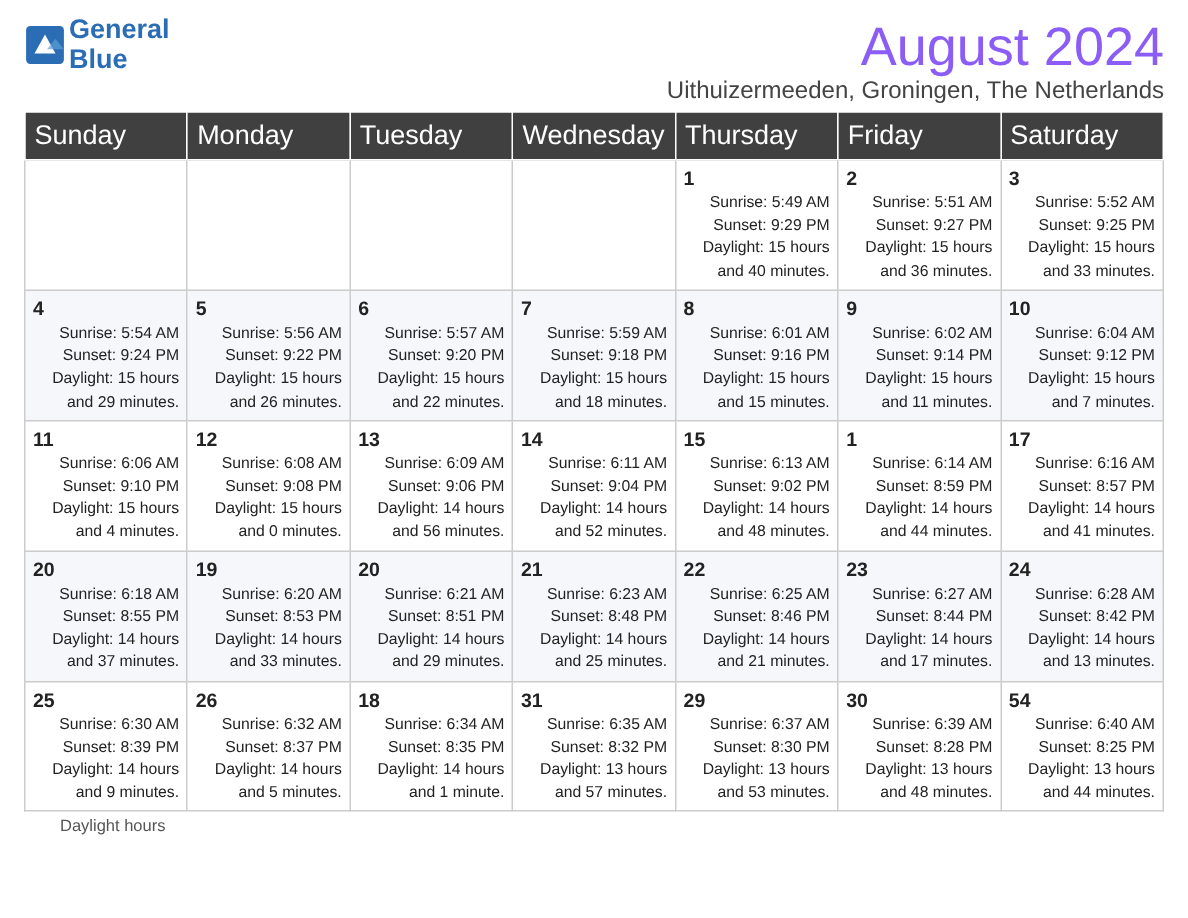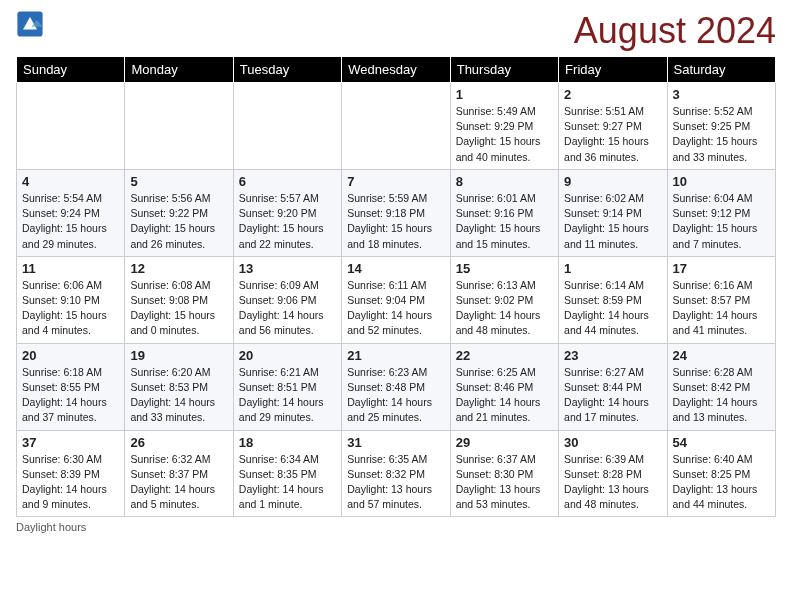--- a/index.html
+++ b/index.html
@@ -37,38 +37,38 @@
       width: 28px;
       height: 28px;
       margin-right: 2px;
     }
     .title-block {
       text-align: right;
     }
     .main-title {
       font-size: 36px;
       font-weight: normal;
-      color: #7f1d1d;
+      color: #8b5cf6;
     }
     .subtitle {
       font-size: 16px;
       color: #444;
       margin-top: 0px;
     }
     .calendar {
       width: 100%;
       border-collapse: collapse;
       font-size: 11px;
     }
     .calendar th {
-      background: #000000;
+      background: #404040;
       color: #fff;
       padding: 5px 6px;
       text-align: left;
-      font-size: 13px;
+      font-size: 18px;
       font-weight: normal;
       border: 1px solid #fff;
     }
     .calendar td {
       border: 1px solid #ccc;
       vertical-align: top;
       padding: 4px 5px;
       width: calc(100% / 7);
       min-height: 72px;
       background: #fff;
@@ -80,45 +80,52 @@
       font-size: 13px;
       font-weight: bold;
       color: #222;
       display: block;
       margin-bottom: 2px;
     }
     .day-info {
       color: #222;
       font-size: 10.5px;
       line-height: 1.45;
+      text-align: right;
     }
     .empty-cell {
       background: #fff !important;
     }
     .footer-note {
       margin-top: 4px;
       font-size: 11px;
       color: #555;
       text-align: left;
+      margin-left: 24px;
     }
   </style>
 </head>
 <body>
 
 <div class="page">
   <div class="header">
     <div class="logo">
       <svg class="logo-icon" viewBox="0 0 40 40">
         <rect x="2" y="2" width="36" height="36" rx="4" fill="#2a6db5"></rect>
         <polygon points="10,28 20,10 30,28" fill="white"></polygon>
         <polygon points="22,24 30,14 38,24" fill="#5a9fd4" opacity="0.7"></polygon>
       </svg>
+      <div class="logo-text">
+        <div><span>General</span></div>
+        <div><span style="color:#2a6db5;">Blue</span></div>
+      </div>
     </div>
     <div class="title-block">
       <div class="main-title">August 2024</div>
+      <div class="subtitle">Uithuizermeeden, Groningen, The Netherlands</div>
     </div>
   </div>
 
   <table class="calendar">
     <thead>
       <tr>
       <th>Sunday</th>
           <th>Monday</th>
           <th>Tuesday</th>
           <th>Wednesday</th>
@@ -231,21 +238,21 @@
             <span class="day-num">23</span>
             <div class="day-info">Sunrise: 6:27 AM<br>Sunset: 8:44 PM<br>Daylight: 14 hours<br>and 17 minutes.</div>
           </td>
           <td>
             <span class="day-num">24</span>
             <div class="day-info">Sunrise: 6:28 AM<br>Sunset: 8:42 PM<br>Daylight: 14 hours<br>and 13 minutes.</div>
           </td>
         </tr>
         <tr>
           <td>
-            <span class="day-num">37</span>
+            <span class="day-num">25</span>
             <div class="day-info">Sunrise: 6:30 AM<br>Sunset: 8:39 PM<br>Daylight: 14 hours<br>and 9 minutes.</div>
           </td>
           <td>
             <span class="day-num">26</span>
             <div class="day-info">Sunrise: 6:32 AM<br>Sunset: 8:37 PM<br>Daylight: 14 hours<br>and 5 minutes.</div>
           </td>
           <td>
             <span class="day-num">18</span>
             <div class="day-info">Sunrise: 6:34 AM<br>Sunset: 8:35 PM<br>Daylight: 14 hours<br>and 1 minute.</div>
           </td>

